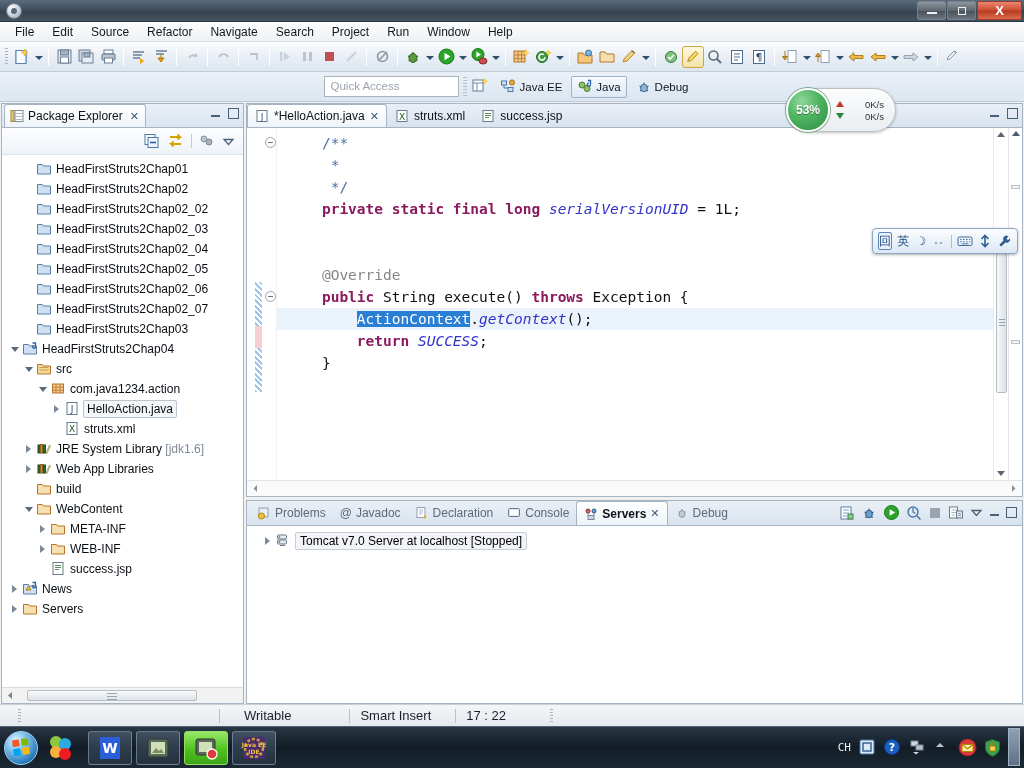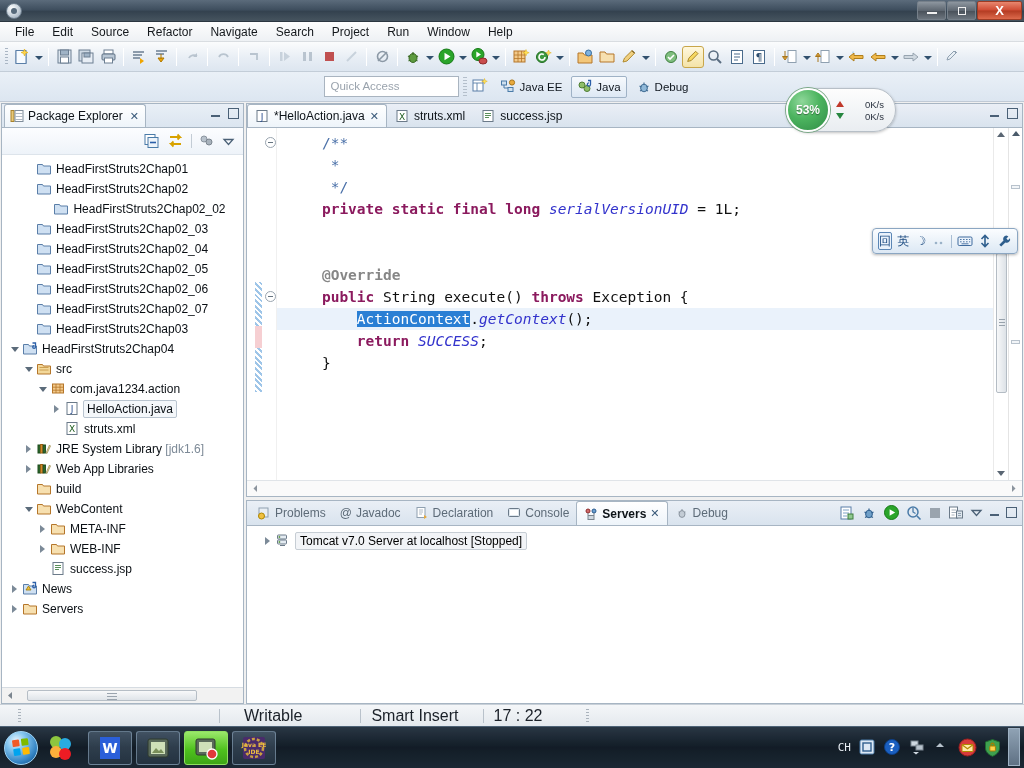--- a/index.html
+++ b/index.html
@@ -222,21 +222,21 @@
     background:#65737f; }
   .code {
     flex: 1; position: relative; padding: 4px 0 0 0;
     font-family: "DejaVu Sans Mono", monospace; font-size: 14.5px;
   }
   .cl { height: 22px; line-height: 22px; padding-left: 10px; white-space: pre; }
   .cl.hl { background: #eaf2fb; }
   .kw { color: #8b1a5e; font-weight: bold; }
   .cm { color: #4a70a8; }
   .fld { color: #3333cc; font-style: italic; }
-  .ann { color: #868686; font-weight: bold; }
+  .ann { color: #868686; }
   .sel-txt { background: #2a7fd4; color: #ffffff; }
   .plain { color: #101010; }
   .code-vscroll {
     width: 15px; background: #fff; border-left: 1px solid #eaeaea;
     position: relative; flex: none;
   }
   .cvs-thumb {
     position: absolute; left: 2px; width: 11px;
     background: linear-gradient(90deg,#f7f8f9,#dde2e7); border: 1px solid #b4bcc4;
     border-radius: 2px;
@@ -281,21 +281,21 @@
   .bot-tools { position: absolute; right: 5px; top: 3px; display: flex; align-items:center; gap: 6px; }
   .bot-content { flex: 1; padding: 5px 0 0 0; }
   .srv-row { height: 20px; display: flex; align-items: center; font-size: 12px; padding-left: 14px; }
   .srv-row .lbl { background: #f2f4f7; border: 1px solid #c6cdd4; border-radius: 2px;
     padding: 0 4px; }
 
   
   .statusbar {
     height: 22px; background: linear-gradient(180deg,#f4f6f8,#e4e9ee);
     border-top: 1px solid #c8d0d8; display: flex; align-items: center;
-    font-size: 16px; color: #1a2028;
+    font-size: 13px; color: #1a2028;
   }
   .sb-sep { width: 1px; height: 14px; background: #b9c2cb; margin: 0 10px; }
   .sb-grip { width: 3px; height: 13px; margin-left: 18px;
     background: repeating-linear-gradient(180deg,#aab3bc 0 1px,transparent 1px 3px); }
 
   
   .netfloat {
     position: absolute; left: 786px; top: 88px; width: 110px; height: 44px;
     background: linear-gradient(180deg,#fdfdfd 0%,#e9edf1 100%);
     border: 1px solid #b7bfc7; border-radius: 22px;
@@ -733,21 +733,21 @@
             </div>
             <div class="row" style="padding-left: 20px;">
               <span class="twisty"></span>
               <span class="ico">
                 <svg width="16" height="15" viewBox="0 0 16 15">
                   <path d="M1.5 3.5h5l1 1.5h7v8h-13z" fill="#cfe0f2" stroke="#5a7ea8" stroke-width="1"></path>
                 </svg>
               </span>
               <span class="lbl">HeadFirstStruts2Chap02</span>
             </div>
-            <div class="row" style="padding-left: 20px; justify-content: center;">
+            <div class="row" style="padding-left: 20px;">
               <span class="twisty"></span>
               <span class="ico">
                 <svg width="16" height="15" viewBox="0 0 16 15">
                   <path d="M1.5 3.5h5l1 1.5h7v8h-13z" fill="#cfe0f2" stroke="#5a7ea8" stroke-width="1"></path>
                 </svg>
               </span>
               <span class="lbl">HeadFirstStruts2Chap02_02</span>
             </div>
             <div class="row" style="padding-left: 20px;">
               <span class="twisty"></span>

